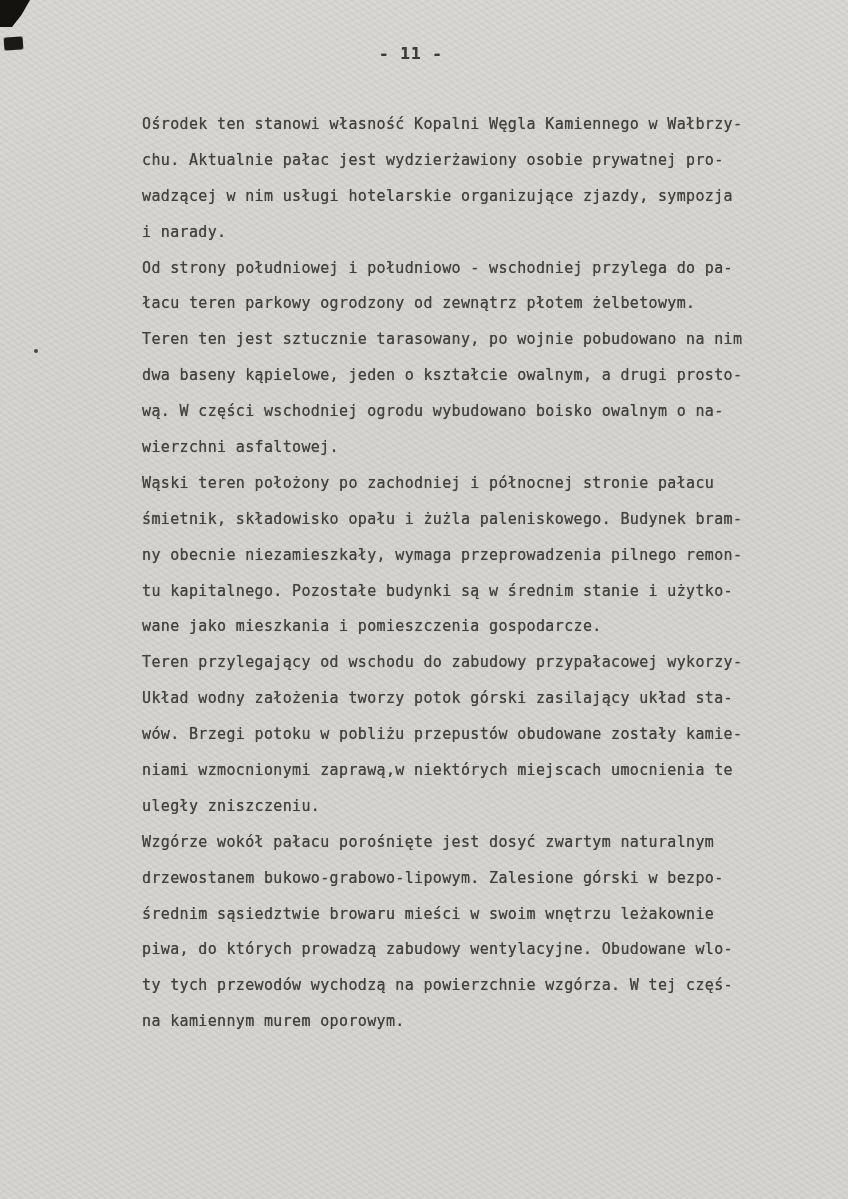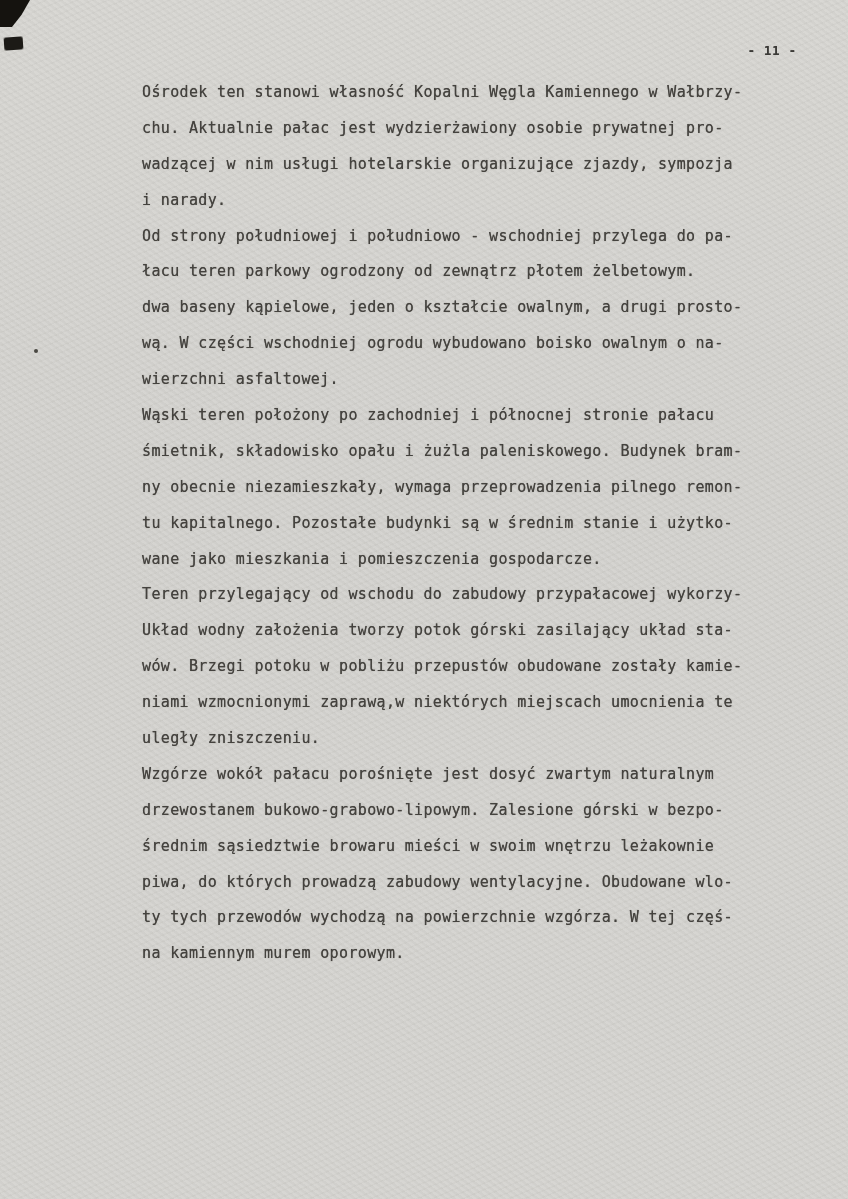--- a/index.html
+++ b/index.html
@@ -48,32 +48,32 @@
     top: 349px;
     left: 34px;
     width: 4px;
     height: 4px;
     border-radius: 50%;
     background: #4a4843;
   }
   .page-number {
     position: absolute;
     top: 44px;
-    left: 7px;
+    left: 16px;
     width: 790px;
-    text-align: right;
-    font-size: 12px;
+    text-align: center;
+    font-size: 16px;
     font-weight: bold;
     letter-spacing: 1px;
     color: #3b3a37;
     text-shadow: 0 0 0.6px rgba(45,44,40,0.65);
   }
   .text-block {
     position: absolute;
-    top: 75px;
+    top: 107px;
     left: 142px;
     width: 600px;
   }
   .line {
     height: 35.9px;
     line-height: 35.9px;
     white-space: pre;
     font-size: 15px;
     letter-spacing: 0.35px;
     color: #44423e;
@@ -90,20 +90,21 @@
 
   <div class="page-number">- 11 -</div>
 
   <div class="text-block">
       <div class="line">Ośrodek ten stanowi własność Kopalni Węgla Kamiennego w Wałbrzy-</div>
       <div class="line">chu. Aktualnie pałac jest wydzierżawiony osobie prywatnej pro-</div>
       <div class="line">wadzącej w nim usługi hotelarskie organizujące zjazdy, sympozja</div>
       <div class="line">i narady.</div>
       <div class="line">Od strony południowej i południowo - wschodniej przylega do pa-</div>
       <div class="line">łacu teren parkowy ogrodzony od zewnątrz płotem żelbetowym.</div>
+      <div class="line">Teren ten jest sztucznie tarasowany, po wojnie pobudowano na nim</div>
       <div class="line">dwa baseny kąpielowe, jeden o kształcie owalnym, a drugi prosto-</div>
       <div class="line">wą. W części wschodniej ogrodu wybudowano boisko owalnym o na-</div>
       <div class="line">wierzchni asfaltowej.</div>
       <div class="line">Wąski teren położony po zachodniej i północnej stronie pałacu</div>
       <div class="line">śmietnik, składowisko opału i żużla paleniskowego. Budynek bram-</div>
       <div class="line">ny obecnie niezamieszkały, wymaga przeprowadzenia pilnego remon-</div>
       <div class="line">tu kapitalnego. Pozostałe budynki są w średnim stanie i użytko-</div>
       <div class="line">wane jako mieszkania i pomieszczenia gospodarcze.</div>
       <div class="line">Teren przylegający od wschodu do zabudowy przypałacowej wykorzy-</div>
       <div class="line">Układ wodny założenia tworzy potok górski zasilający układ sta-</div>

